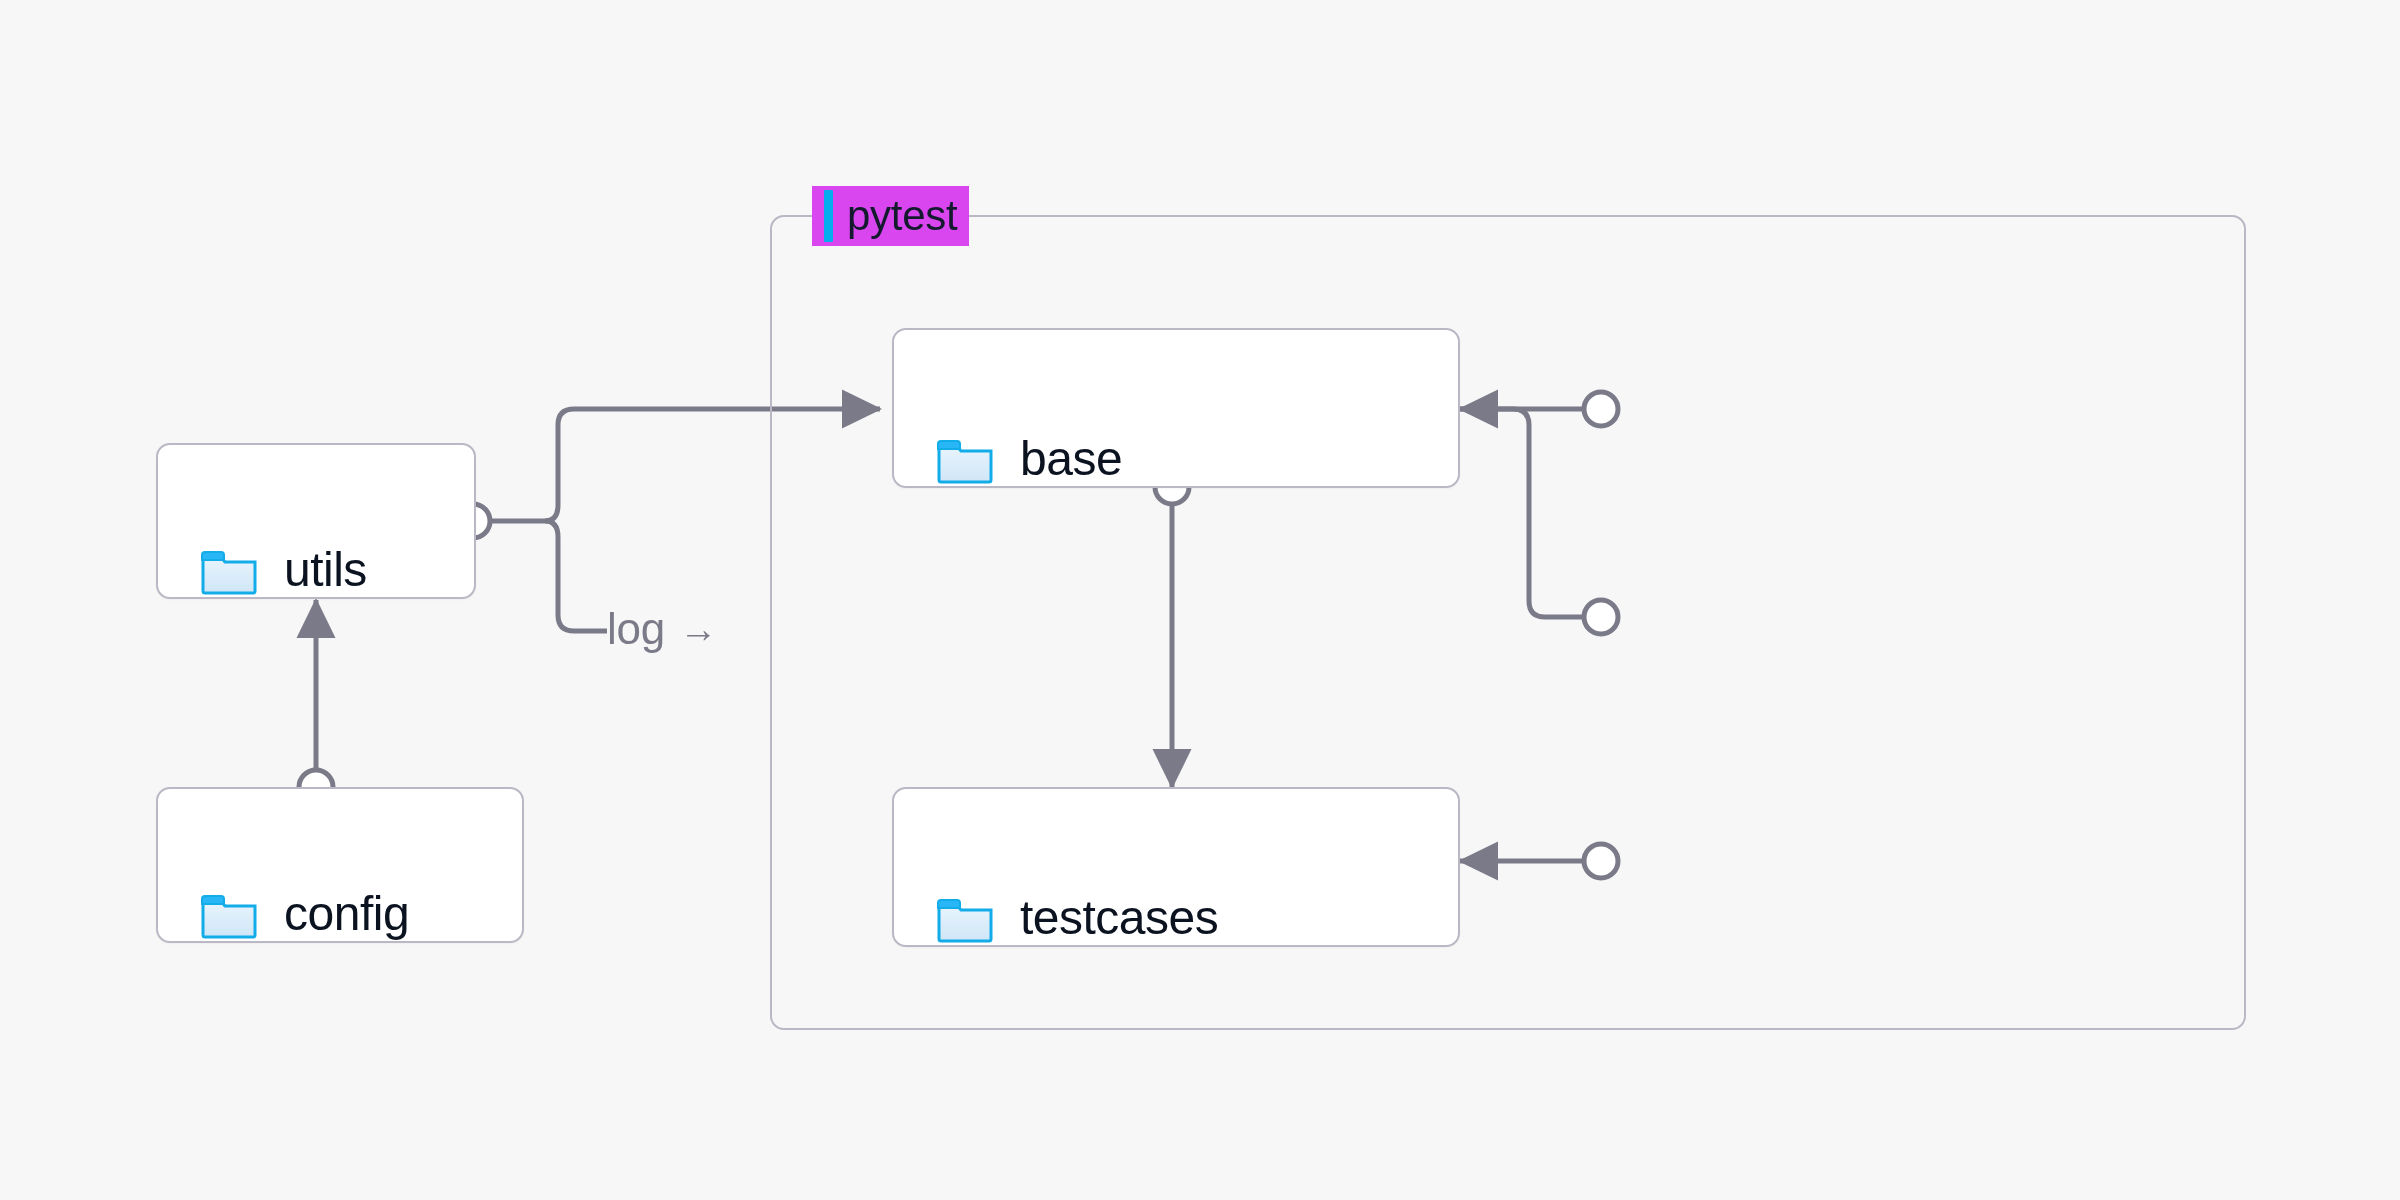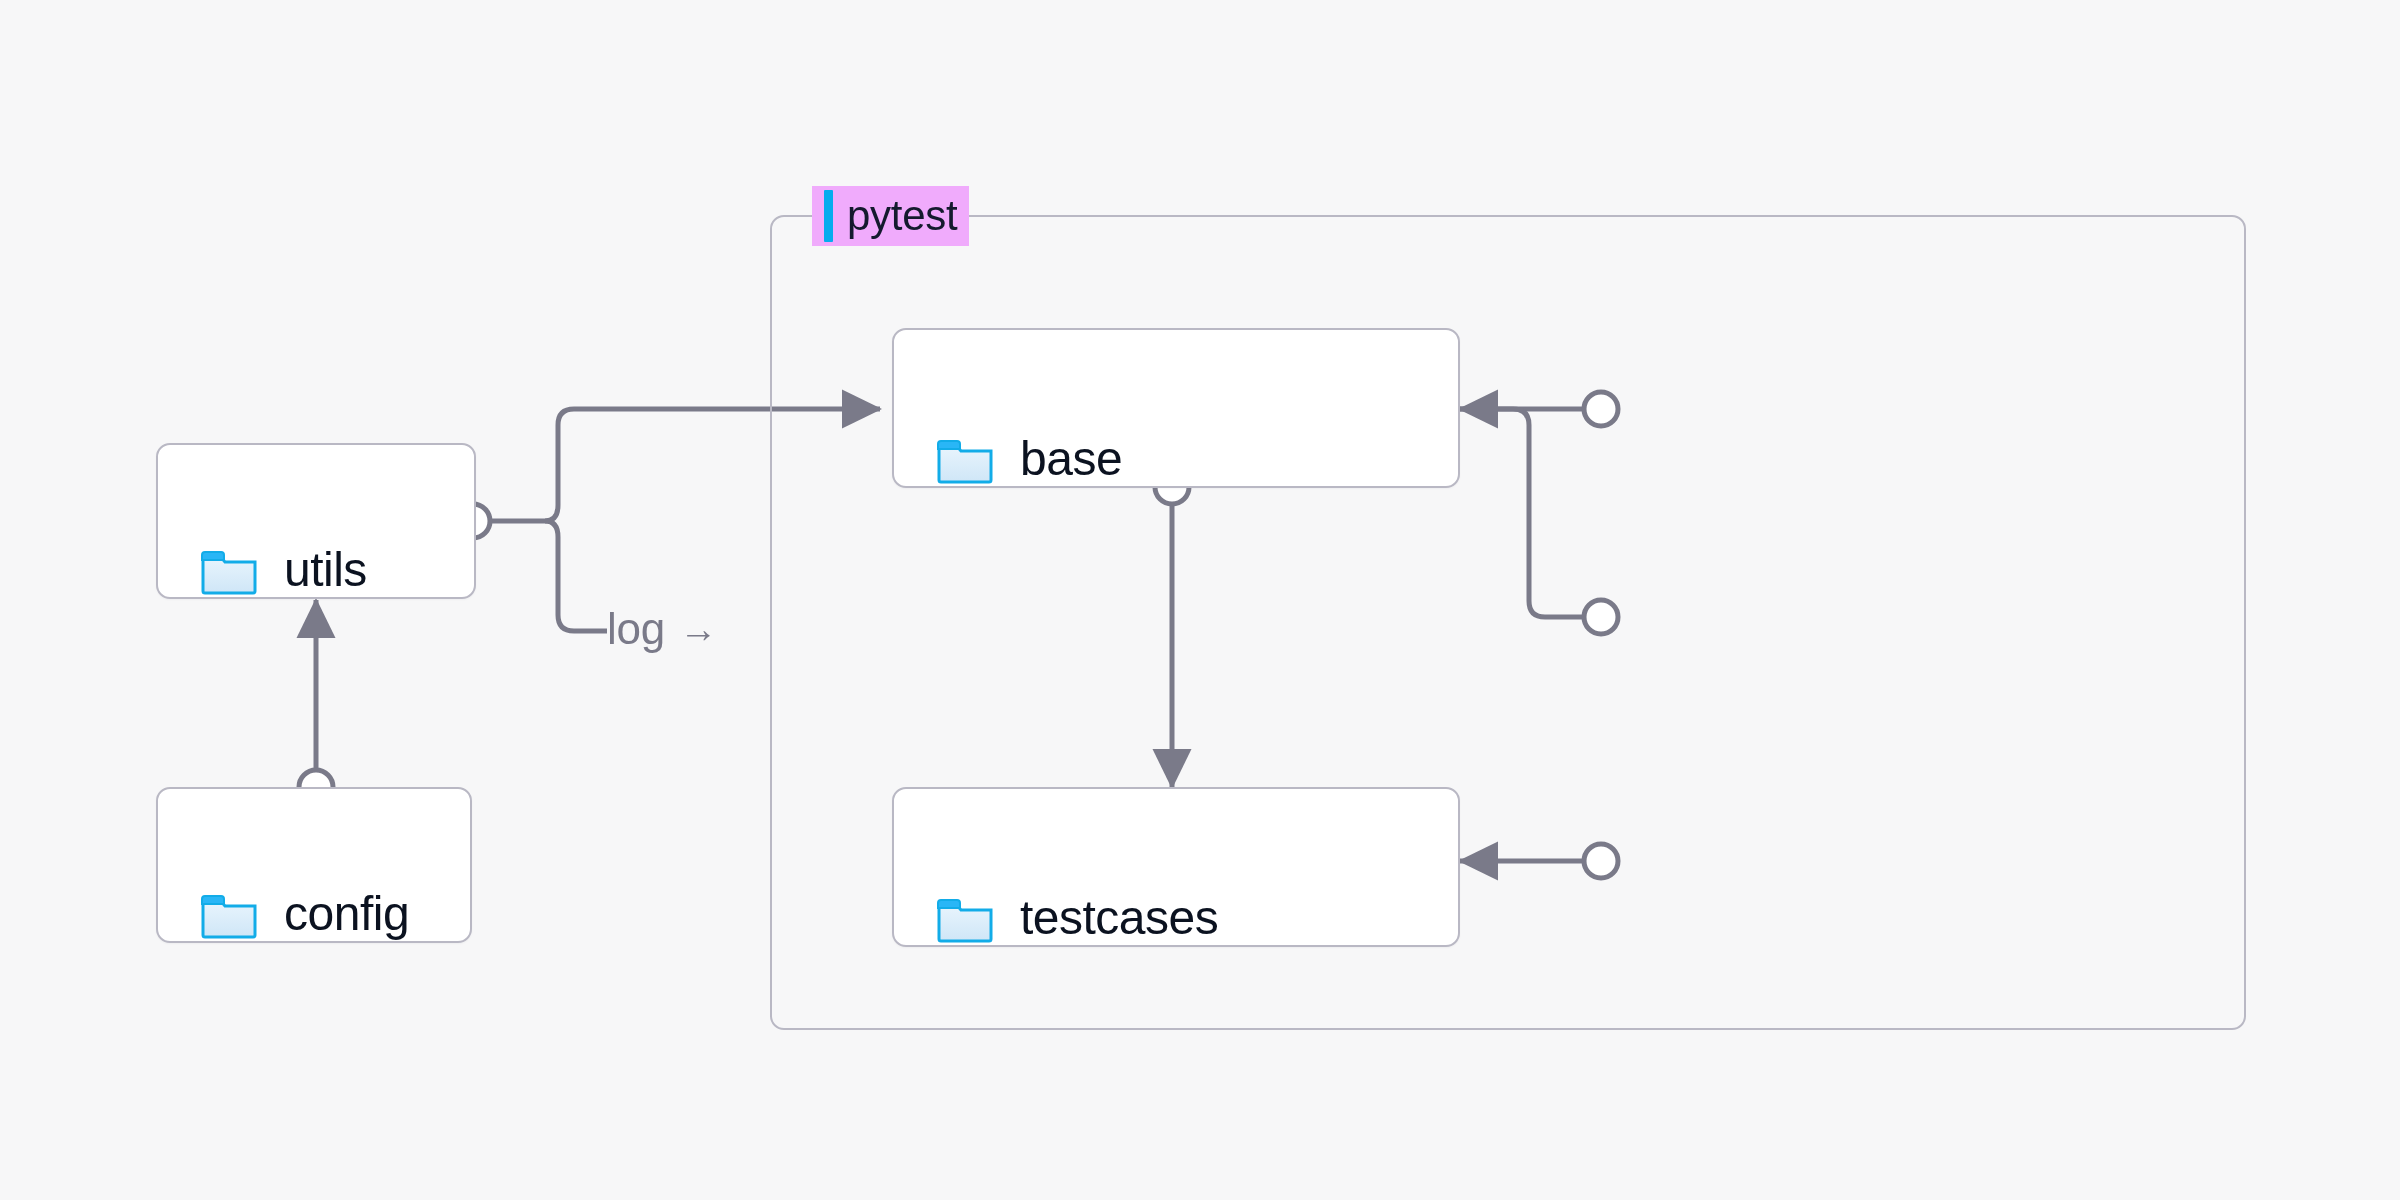--- a/index.html
+++ b/index.html
@@ -35,21 +35,21 @@
     border: 2px solid #b9b8c4;
     border-radius: 14px;
     background: transparent;
     box-sizing: border-box;
   }
   .group-title-wrap {
     position: absolute;
     display: flex;
     align-items: center;
     gap: 14px;
-    background: #f0abfc;
+    background: #d946ef;
     padding: 0 12px;
     height: 60px;
   }
   .group-accent {
     width: 9px;
     height: 52px;
     background: #05acee;
     border-radius: 1px;
     flex: none;
   }
@@ -159,21 +159,21 @@
             <stop offset="100%" stop-color="#cfe6f7"></stop>
           </linearGradient>
         </defs>
         <path d="M3 11 h17 l5 6 h30 v29 a2 2 0 0 1 -2 2 h-48 a2 2 0 0 1 -2 -2 z" fill="url(#fg0)" stroke="#12ace8" stroke-width="3"></path>
         <path d="M5 7 h16 a3 3 0 0 1 3 3 v5 h-22 v-5 a3 3 0 0 1 3 -3 z" fill="#29b6f6" stroke="#12ace8" stroke-width="2"></path>
       </svg>
       <span class="node-label">utils</span>
     </div>
   </div>
 
-  <div class="node" style="left:156px; top:787px; width:316px; height:156px;">
+  <div class="node" style="left:156px; top:787px; width:368px; height:156px;">
     <div class="node-inner">
       <svg class="folder-icon" viewBox="0 0 58 50">
         <path d="M3 11 h17 l5 6 h30 v29 a2 2 0 0 1 -2 2 h-48 a2 2 0 0 1 -2 -2 z" fill="url(#fg0)" stroke="#12ace8" stroke-width="3"></path>
         <path d="M5 7 h16 a3 3 0 0 1 3 3 v5 h-22 v-5 a3 3 0 0 1 3 -3 z" fill="#29b6f6" stroke="#12ace8" stroke-width="2"></path>
       </svg>
       <span class="node-label">config</span>
     </div>
   </div>
 
   <div class="node" style="left:892px; top:328px; width:568px; height:160px;">

